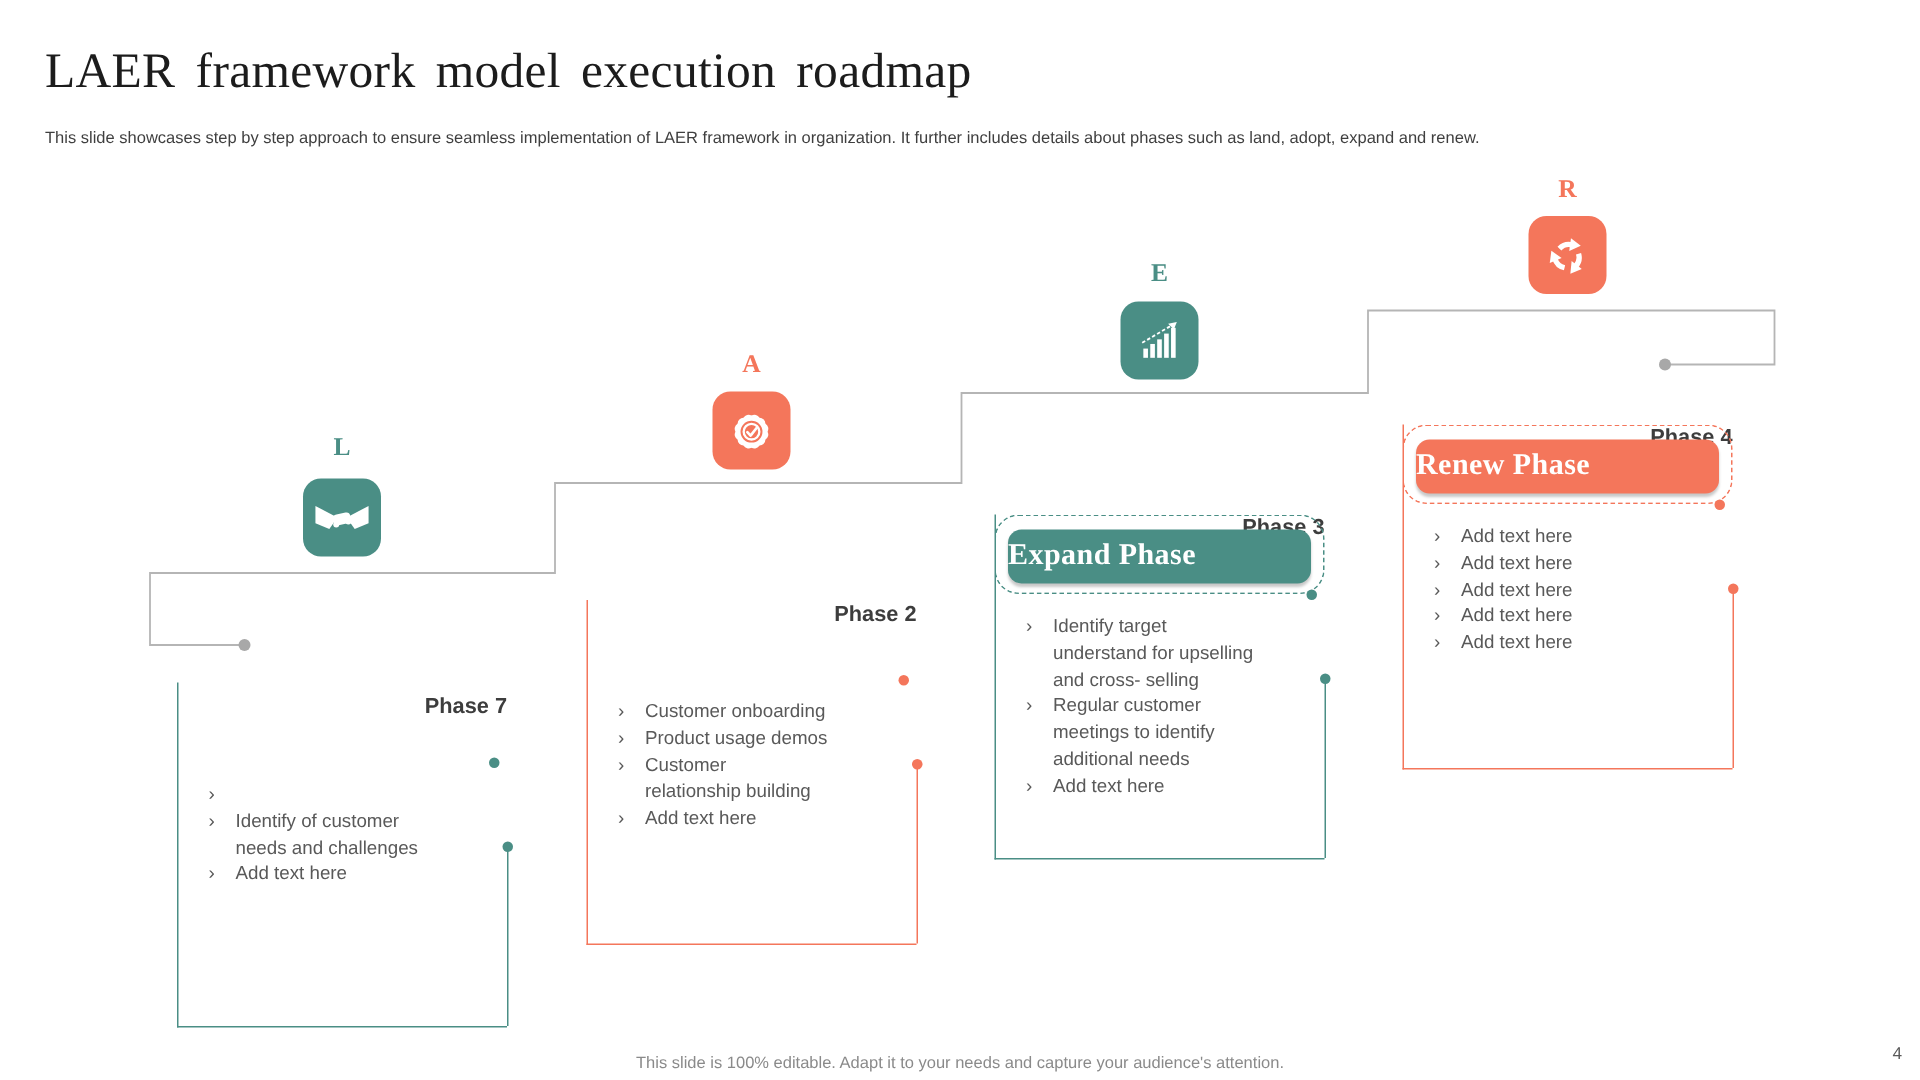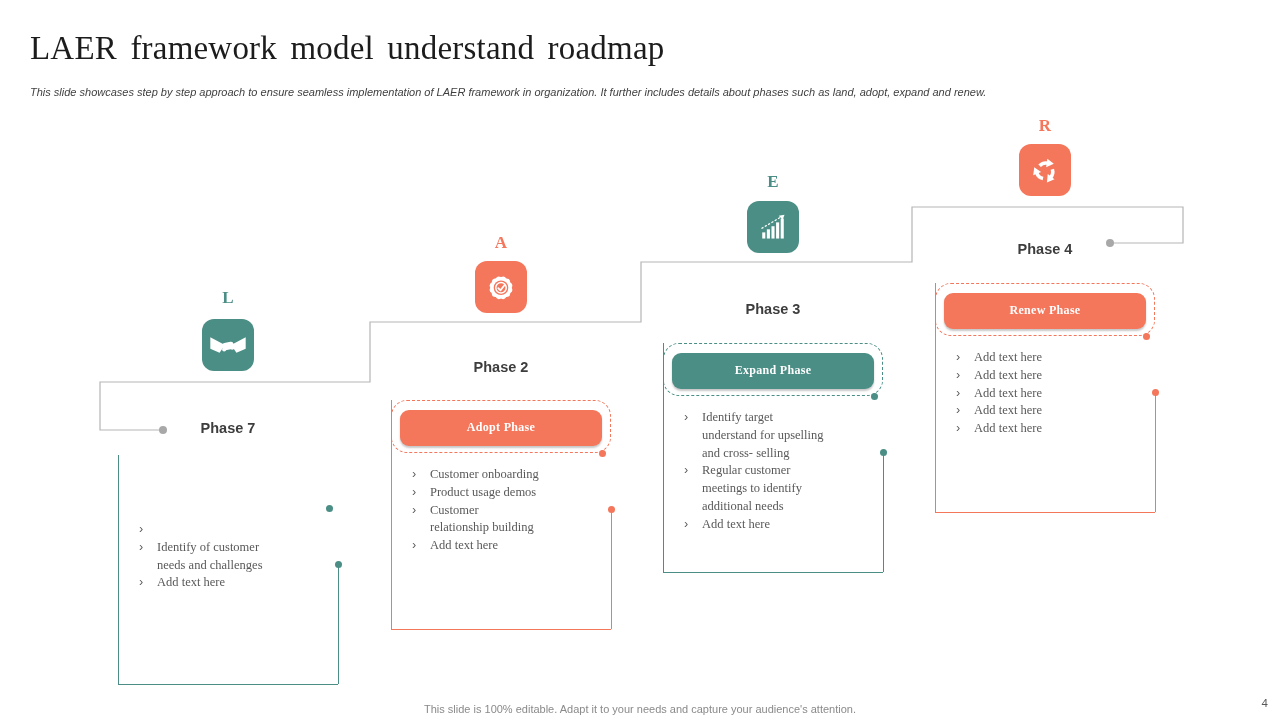--- a/index.html
+++ b/index.html
@@ -5,70 +5,70 @@
   * { margin:0; padding:0; box-sizing:border-box; }
   html,body { width:1280px; height:720px; background:#ffffff; overflow:hidden;
               font-family:"Liberation Sans", sans-serif; position:relative; }
 
   .slide { position:absolute; inset:0; background:#ffffff; }
 
   .title { position:absolute; left:30px; top:30px;
            font-family:"Liberation Serif", serif; font-weight:normal;
            font-size:33px; color:#1c1c1c; word-spacing:5px; letter-spacing:.2px; }
   .subtitle { position:absolute; left:30px; top:86px; width:1060px;
-              font-size:11px; color:#3f3f3f;font-style:italic; }
+              font-size:11px; color:#3f3f3f; }
 
   .stairs { position:absolute; left:0; top:0; width:1280px; height:720px; pointer-events:none; }
   .stairs path { fill:none; stroke:#b5b5b5; stroke-width:1.2; }
   .stairs circle { fill:#a8a8a8; }
 
   .phase { position:absolute; top:0; bottom:0; width:220px; }
   .phase.teal  { --accent:var(--teal); }
   .phase.coral { --accent:var(--coral); }
 
   .letter { position:absolute; left:0; width:100%; text-align:center;
             font-family:"Liberation Serif", serif; font-weight:bold;
             font-size:17px; color:var(--accent); }
   .icon-box { position:absolute; left:50%; margin-left:-26px; width:52px; height:52px;
               border-radius:12px; background:var(--accent); color:var(--accent);
               display:flex; align-items:center; justify-content:center; }
-  .plabel { position:absolute; left:0; width:100%; text-align:center;
-            font-weight:bold; font-size:14.5px; color:#3d3d3d; }
+  .plabel { position:absolute; left:0; width:100%; text-align:right;
+            font-weight:bold; font-size:14.5px; color:#3d3d3d;margin-top:43px; }
 
   .card { position:absolute; left:0; width:220px; height:230px;
           border-left:1px solid var(--accent); border-bottom:1px solid var(--accent); }
   .dash { position:absolute; top:0; left:-1px; right:0; height:53px;
           border:1px dashed var(--accent); border-radius:16px; }
   .pbtn { position:absolute; top:9px; left:8px; right:8px; height:36px;
           border-radius:9px; background:var(--accent); color:#ffffff;
-          font-family:"Liberation Serif", serif; font-weight:bold; font-size:12px;
-          text-align:center; line-height:35px; letter-spacing:.3px;
+          font-family:"Liberation Serif", serif; font-weight:bold; font-size:20px;
+          line-height:35px; letter-spacing:.3px;
           box-shadow:0 2px 2px rgba(0,0,0,.22); }
   .btn-dot { position:absolute; top:50px; right:5px; width:7px; height:7px;
              border-radius:50%; background:var(--accent); }
   .edge { position:absolute; top:112px; right:-1px; bottom:0; width:1px;
           background:var(--accent); }
   .edge-dot { position:absolute; top:-6px; left:-3px; width:7px; height:7px;
               border-radius:50%; background:var(--accent); display:block; }
 
   .bullets { position:absolute; top:66px; left:20px; right:8px; list-style:none; }
   .bullets li { display:flex; font-size:12.5px; line-height:1.42; color:#595959; }
   .mk { flex:0 0 18px; }
-  .bt { white-space:pre-line;font-family:Liberation Serif, serif; }
+  .bt { white-space:pre-line; }
 
   .foot-note { position:absolute; left:0; right:0; top:703px; text-align:center;
                font-size:11px; color:#8a8a8a; }
   .page-num { position:absolute; right:12px; top:697px; font-size:11.5px; color:#595959; }
 </style>
 </head>
 <body>
 
 <div class="slide">
 
-  <h1 class="title">LAER framework model understand roadmap</h1>
+  <h1 class="title">LAER framework model execution roadmap</h1>
   <p class="subtitle">This slide showcases step by step approach to ensure seamless implementation of LAER framework in organization. It further includes details about phases such as land, adopt, expand and renew.</p>
 
   <svg class="stairs" viewBox="0 0 1280 720">
     <path d="M163 430 H100 V382 H370 V322 H641 V262 H912 V207 H1183 V243 H1110"></path>
     <circle cx="163" cy="430" r="4"></circle>
     <circle cx="1110" cy="243" r="4"></circle>
   </svg>
 
   <div class="phase teal" style="left:118px">
     <div class="letter" style="top:288px">L</div>
@@ -113,23 +113,20 @@
           <rect x="14" y="15" width="24" height="24" rx="5" transform="rotate(30 26 27)"></rect>
           <rect x="14" y="15" width="24" height="24" rx="5" transform="rotate(60 26 27)"></rect>
         </g>
         <circle cx="26" cy="27" r="9.5" fill="currentColor"></circle>
         <circle cx="26" cy="27" r="6.8" fill="none" stroke="#fff" stroke-width="2"></circle>
         <path d="M22.4 27.4 l2.8 3 l5.2 -6.6" fill="none" stroke="#fff" stroke-width="2.3" stroke-linecap="round" stroke-linejoin="round"></path>
       </svg>
     </div>
     <div class="plabel" style="top:359px">Phase 2</div>
     <div class="card" style="top:400px">
-      <div class="dash">
-        <div class="pbtn">Adopt Phase</div>
-      </div>
       <span class="btn-dot"></span>
       <div class="edge">
         <span class="edge-dot"></span>
       </div>
       <ul class="bullets">
           <li>
             <span class="mk">›</span>
             <span class="bt">Customer onboarding</span>
           </li>
           <li>

